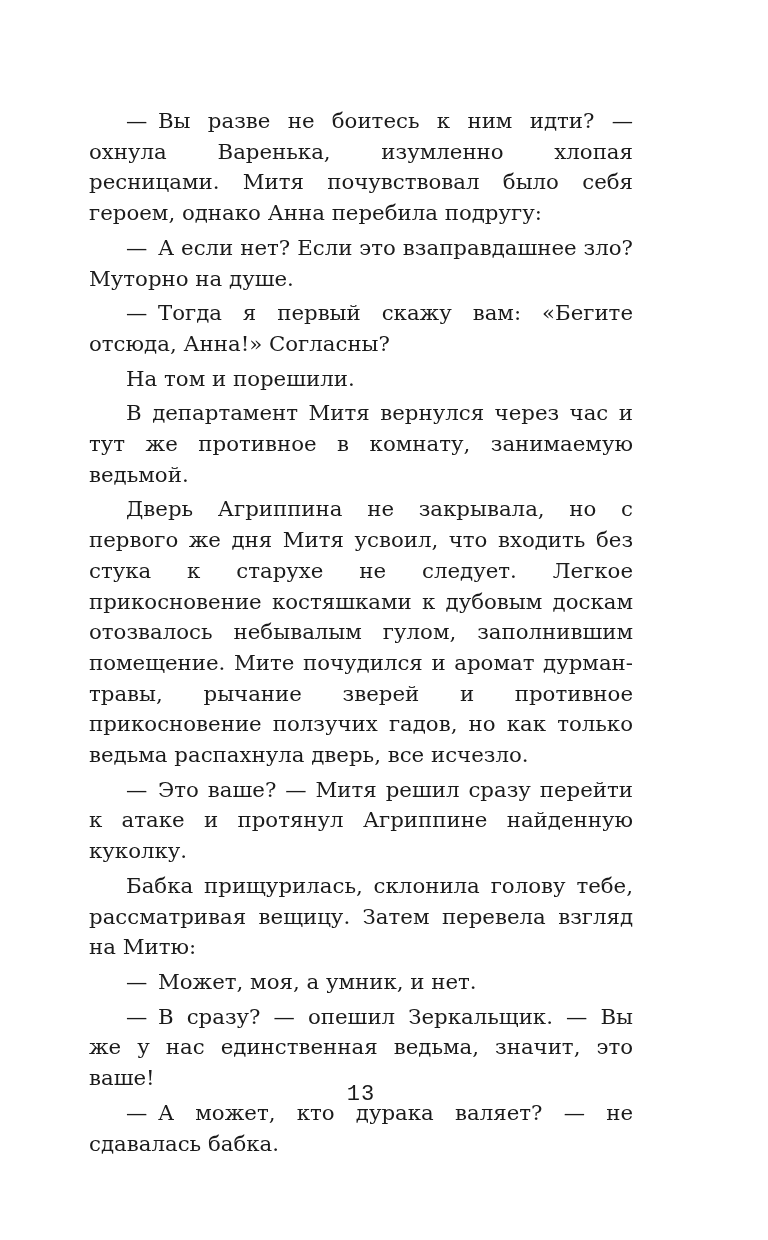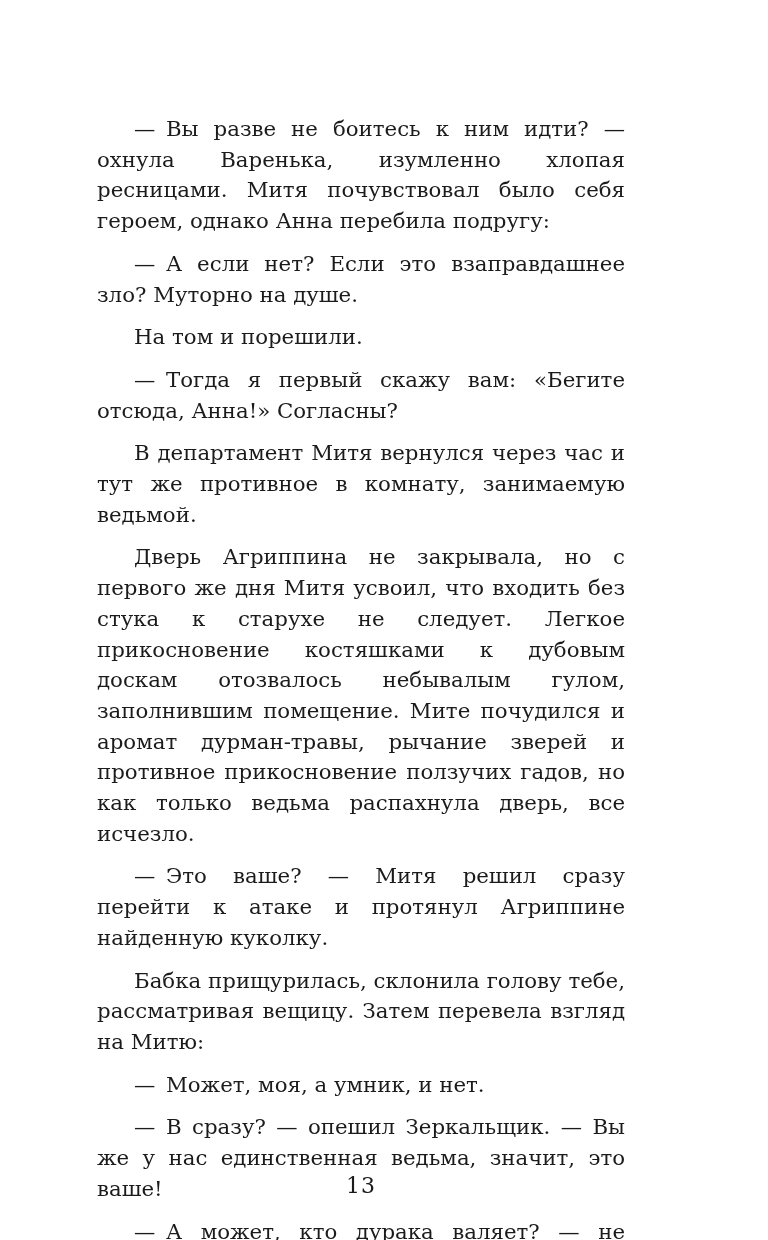--- a/index.html
+++ b/index.html
@@ -20,46 +20,47 @@
     left: 85px;
     top: 102px;
     width: 552px;
     color: #1b1b1b;
     font-size: 21.3px;
     line-height: 30.7px;
     text-align: justify;
     text-rendering: optimizeLegibility;
   }
   .text-block p {
-    margin: 12px;
+    margin: 4px;
     padding: 0;
     text-indent: 37px;
     hyphens: manual;
     -webkit-hyphens: manual;
   }
   .page-number {
     position: absolute;
-    top: 1173px;
+    top: 1082px;
     left: 85px;
     width: 552px;
     text-align: center;
     font-size: 22px;
     letter-spacing: 1px;
     color: #1b1b1b;
+    font-family: Liberation Mono, monospace;
   }
 </style>
 </head>
 <body>
 
 <div class="book-page">
   <div class="text-block">
       <p>— Вы разве не боитесь к ним идти? — охнула Варенька, изумленно хлопая ресницами. Митя по­чувствовал было себя героем, однако Анна перебила подругу:</p>
       <p>— А если нет? Если это взаправдашнее зло? Му­торно на душе.</p>
+      <p>— Тогда я первый скажу вам: «Бегите отсюда, Анна!» Согласны?</p>
       <p>На том и порешили.</p>
-      <p>— Тогда я первый скажу вам: «Бегите отсюда, Анна!» Согласны?</p>
       <p>В департамент Митя вернулся через час и тут же противное в комнату, занимаемую ведьмой.</p>
       <p>Дверь Агриппина не закрывала, но с первого же дня Митя усвоил, что входить без стука к старухе не следует. Легкое прикосновение костяшками к дубо­вым доскам отозвалось небывалым гулом, заполнив­шим помещение. Мите почудился и аромат дурман-травы, рычание зверей и противное прикосновение ползучих гадов, но как только ведьма распахнула дверь, все исчезло.</p>
       <p>— Это ваше? — Митя решил сразу перейти к атаке и протянул Агриппине найденную куколку.</p>
       <p>Бабка прищурилась, склонила голову тебе, рас­сматривая вещицу. Затем перевела взгляд на Митю:</p>
       <p>— Может, моя, а умник, и нет.</p>
       <p>— В сразу? — опешил Зеркальщик. — Вы же у нас единственная ведьма, значит, это ваше!</p>
       <p>— А может, кто дурака валяет? — не сдавалась бабка.</p>
     </div>
   <div class="page-number">13</div>
 </div>

